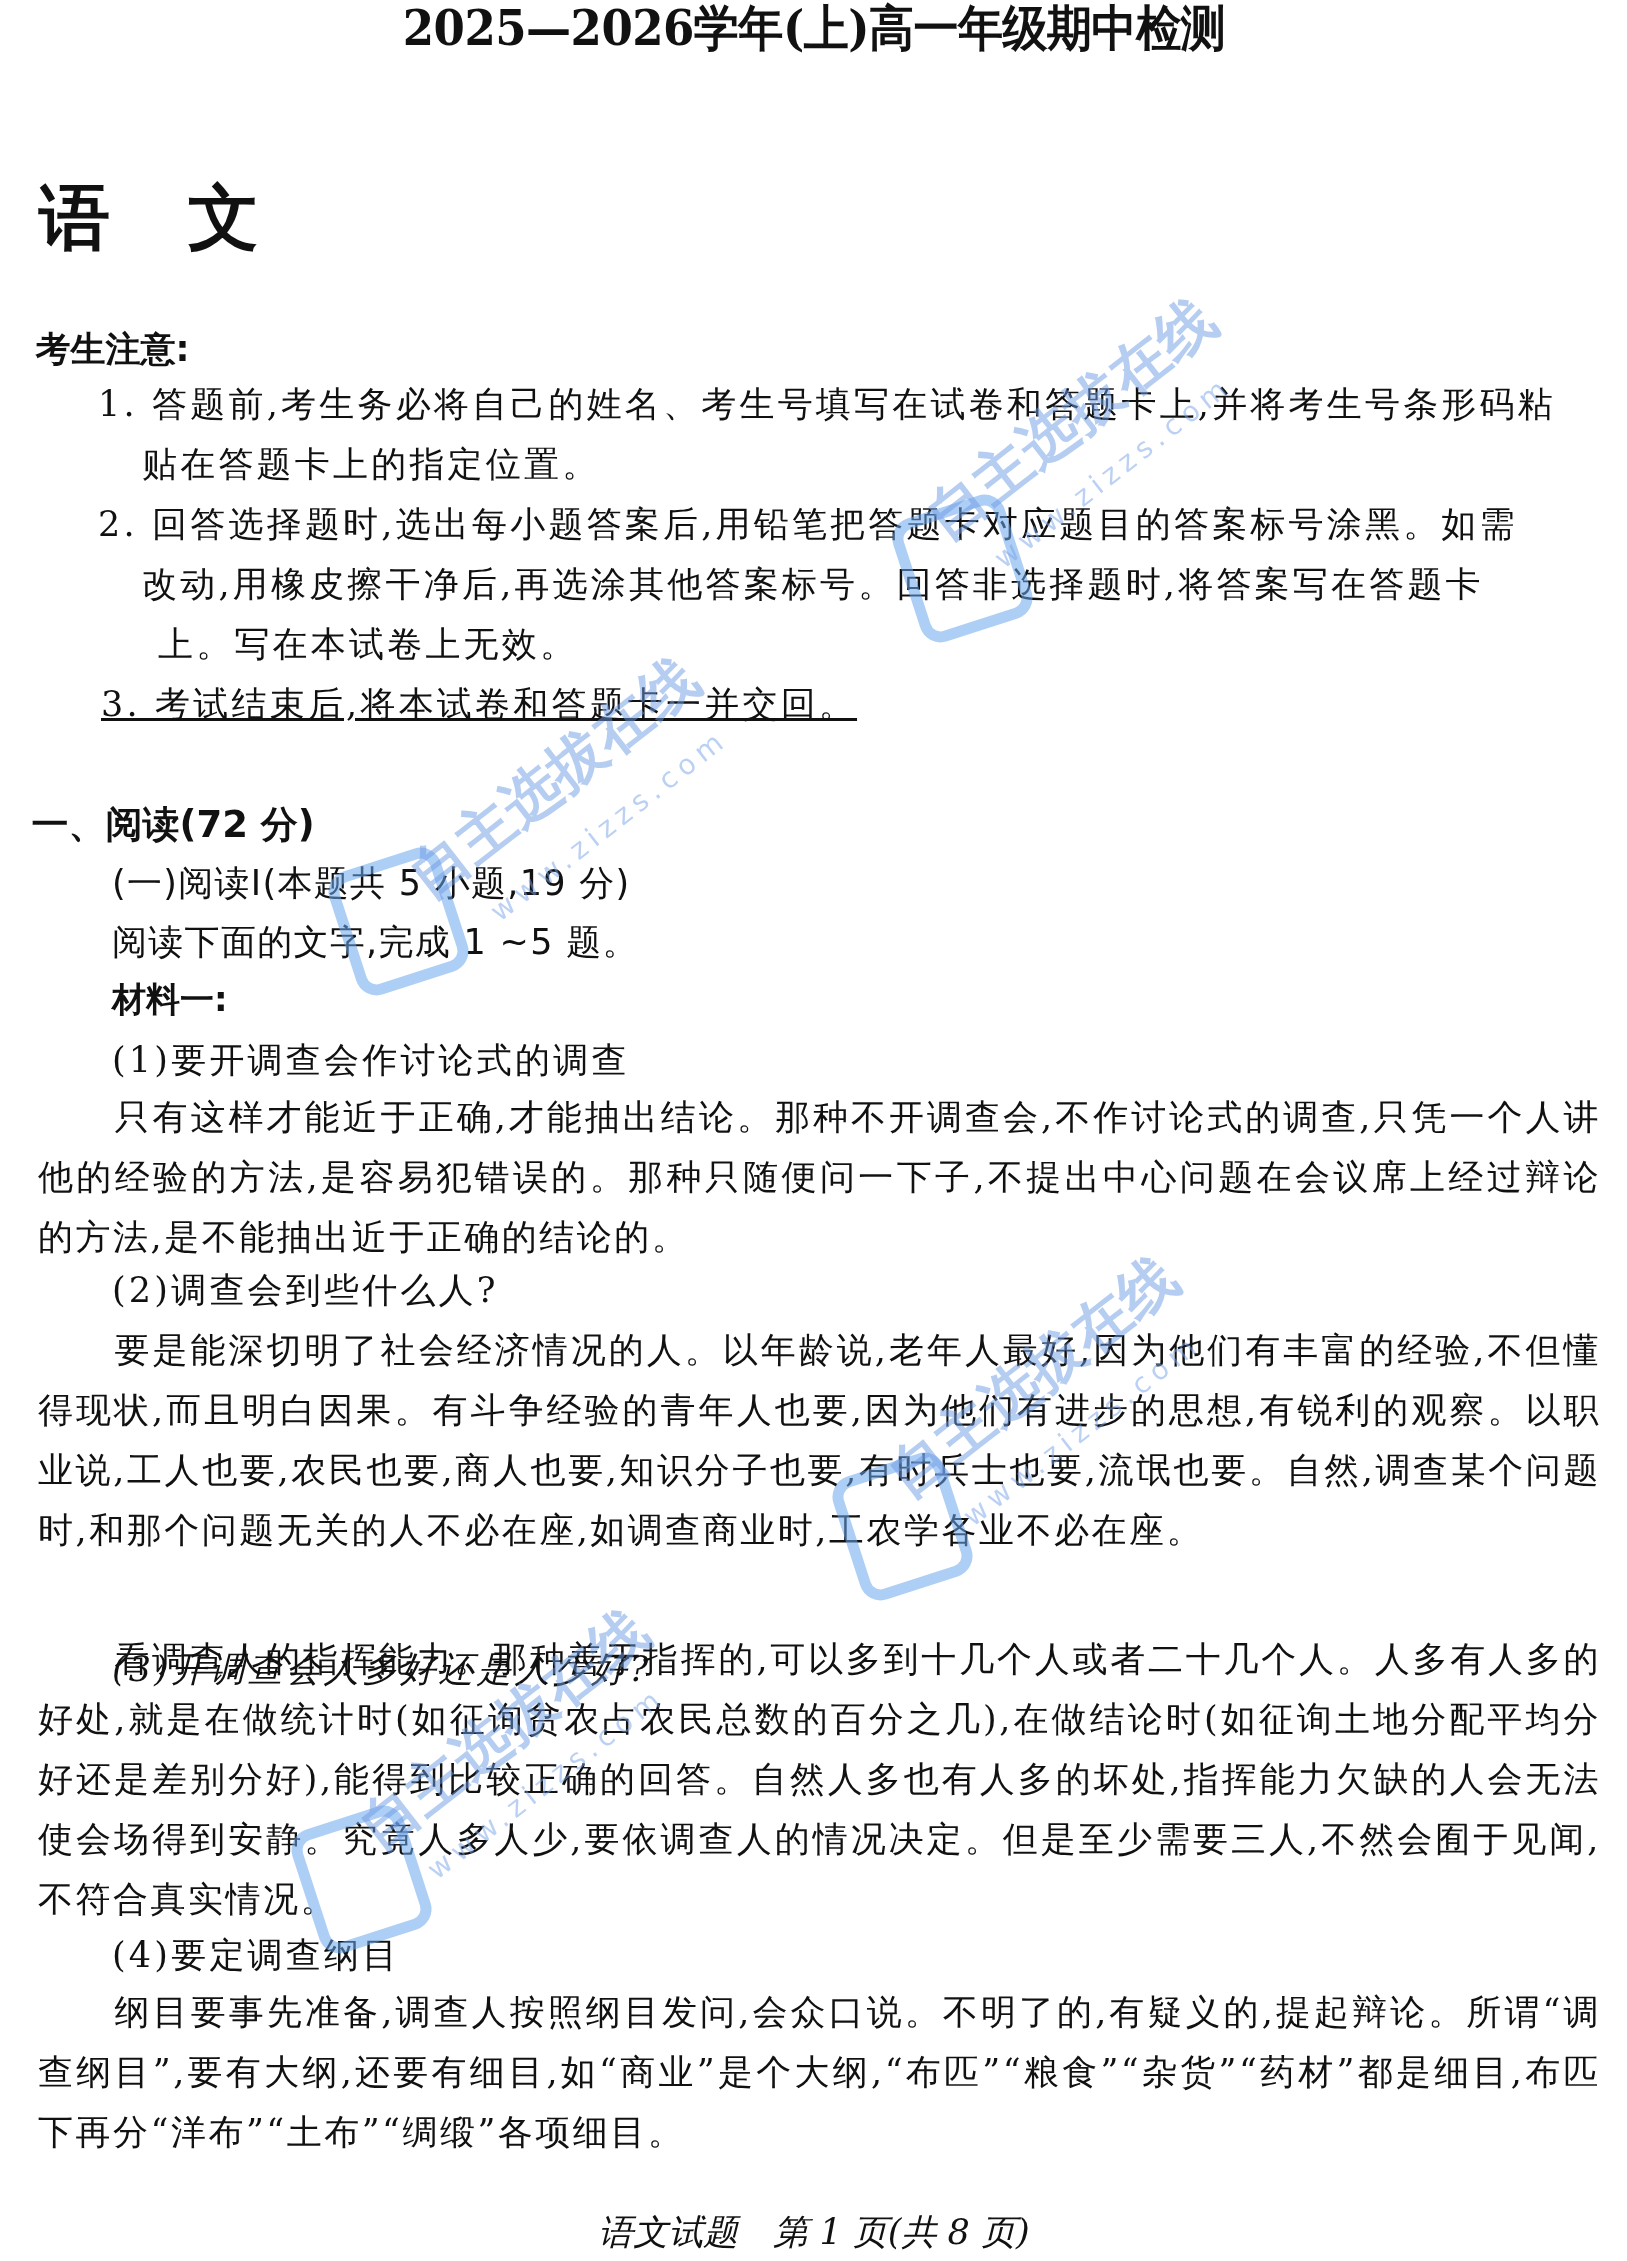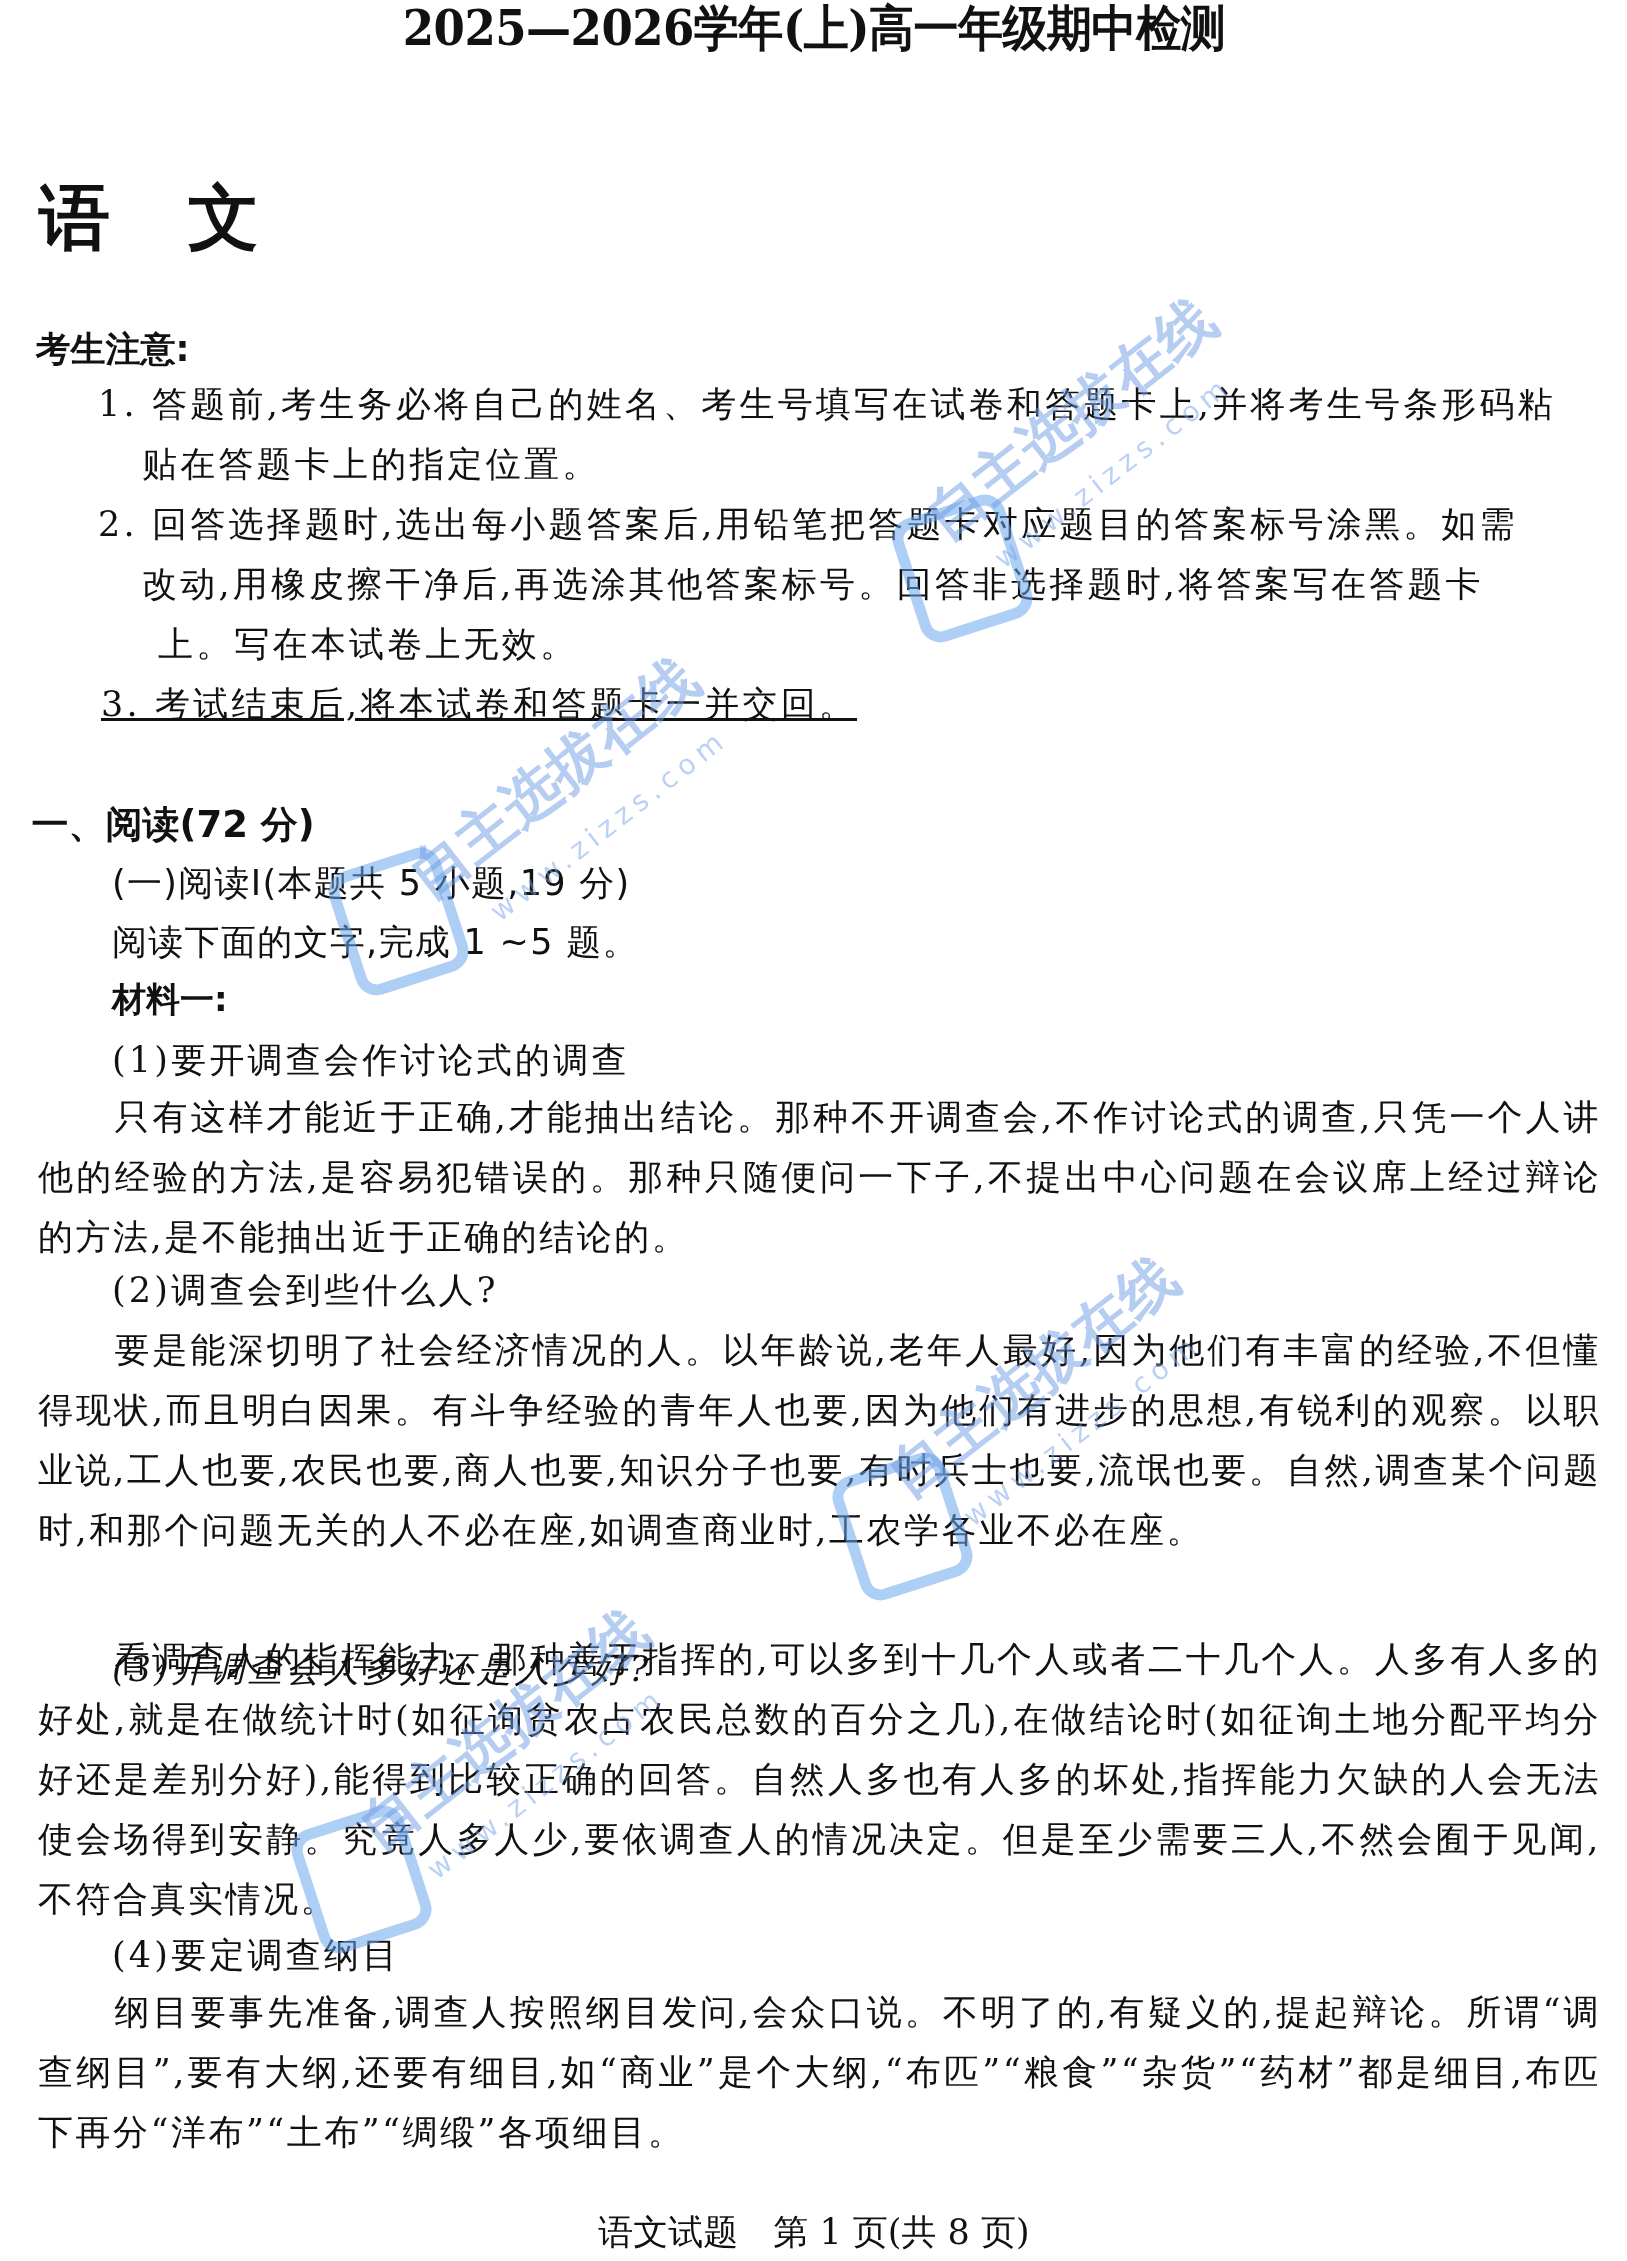--- a/index.html
+++ b/index.html
@@ -10,21 +10,21 @@
                 font-weight:bold; letter-spacing:-0.6px; transform:scaleX(0.92); transform-origin:center; }
   .subject { left:0; width:1628px; top:171px; font-size:71px; font-weight:bold; }
   .subject span { display:inline-block; margin:0 39px; }
   .notice-head { left:21.4px; top:326px; font-size:35px; font-weight:bold; font-family:"DejaVu Sans","Liberation Sans",sans-serif;margin-left:14px; }
   .line { font-size:35px; letter-spacing:3.2px; }
   .sec-head { font-size:37px; font-weight:bold; font-family:"DejaVu Sans","Liberation Sans",sans-serif; }
   .sans { font-family:"DejaVu Sans","Liberation Sans",sans-serif; letter-spacing:1.3px; }
   .para { position:absolute; left:38px; width:1563px; font-size:35px; line-height:60px;
           text-align:justify; text-align-last:left; letter-spacing:2.5px; }
   .para .indent { display:inline-block; width:76px; }
-  .footer { left:0; width:1628px; top:2209px; text-align:center; font-size:35px; }
+  .footer { left:0; width:1628px; top:2209px; text-align:center; font-size:35px;font-style:italic; }
   .watermark { position:absolute; pointer-events:none; color:#5b8fe0; opacity:0.45; }
   .wm-logo { width:95px; height:107px; border:11.3px solid #6aa6ec; border-radius:21.4px;
              transform:rotate(-18deg); opacity:0.55; }
   .wm-text { font-size:58px; font-weight:bold; transform:rotate(-38deg); transform-origin:left bottom;
              font-family:"DejaVu Sans","Liberation Sans",sans-serif; color:#6f9ce6; opacity:0.5; }
   .wm-url { font-size:28px; transform:rotate(-38deg); transform-origin:left bottom; letter-spacing:6.3px;
             color:#7aa4e8; opacity:0.5; font-family:"DejaVu Sans","Liberation Sans",sans-serif; }
 </style>
 </head>
 <body>

